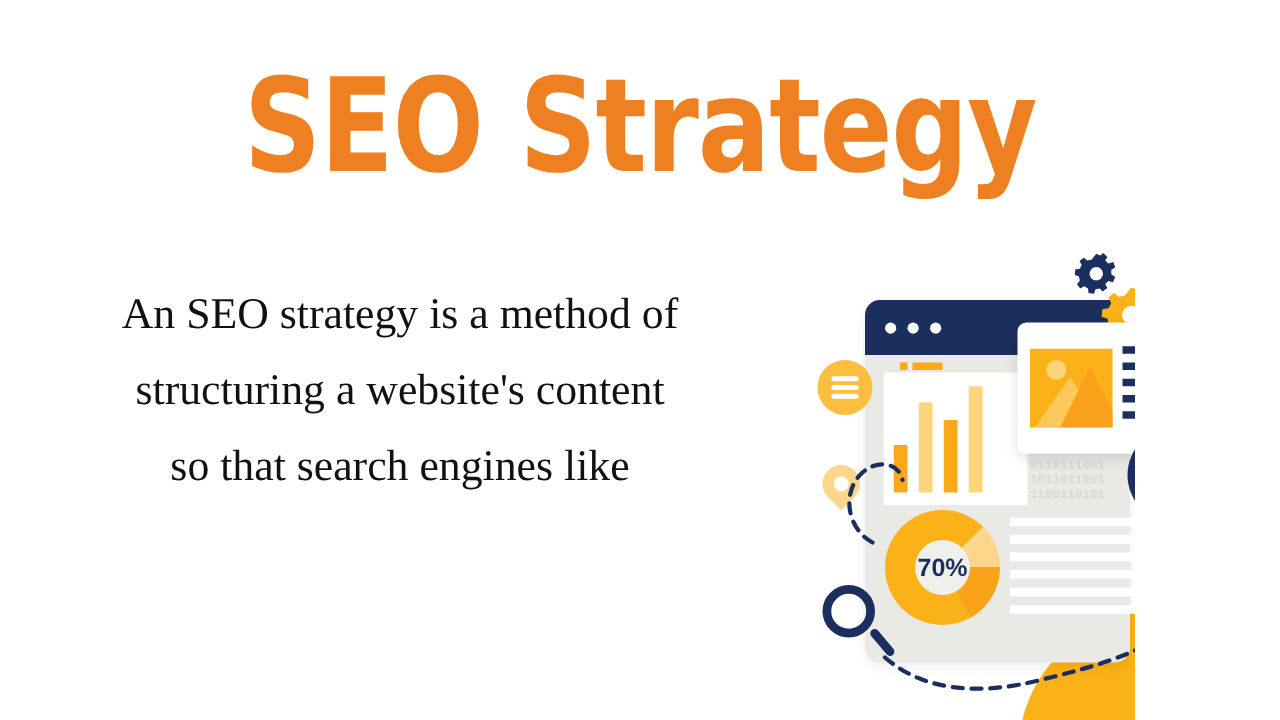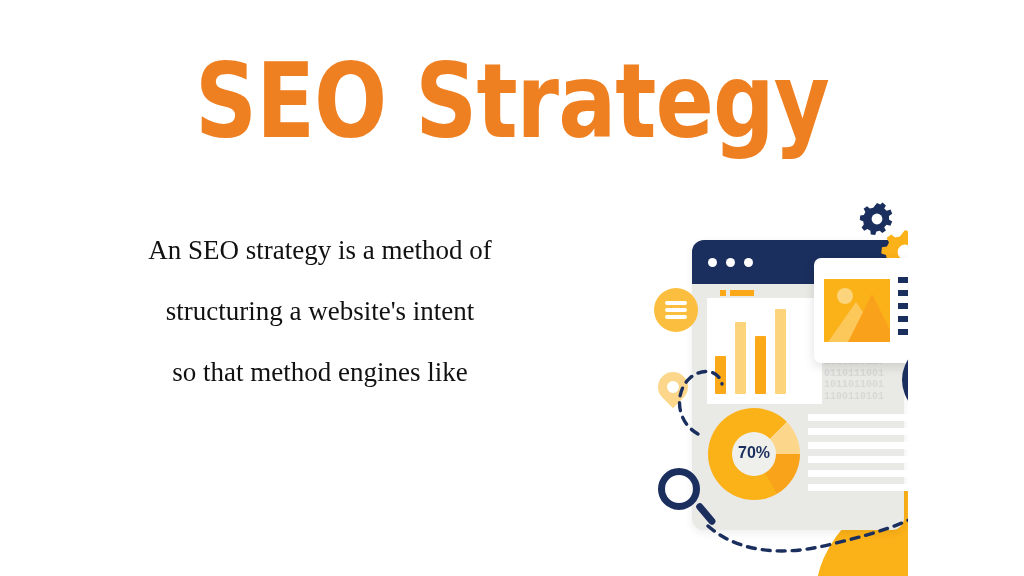--- a/index.html
+++ b/index.html
@@ -42,21 +42,21 @@
   }
 
   
   .body-copy {
     position: absolute;
     left: 12px;
     top: 220px;
     width: 616px;
     text-align: center;
     font-family: "Liberation Serif", "DejaVu Serif", serif;
-    font-size: 27px;
+    font-size: 35px;
     line-height: 61px;
     color: #111111;
   }
   .body-copy .ln { display: block; white-space: nowrap; }
 
   
   .illus {
     position: absolute;
     left: 636px;
     top: 196px;
@@ -242,21 +242,21 @@
     width: 44px; height: 44px;
     border-radius: 50%;
     background: #EFEFEC;
   }
   .donut-label {
     left: 72px; top: 248px;
     width: 92px;
     text-align: center;
     font-family: "Liberation Sans", sans-serif;
     font-weight: 700;
-    font-size: 16px;
+    font-size: 20px;
     color: #1B2F5E;
   }
 
   
   .doclines { left: 172px; top: 218px; width: 108px; }
   .doclines i {
     display: block;
     height: 7px;
     background: #ffffff;
     margin-bottom: 7px;
@@ -341,22 +341,22 @@
 </style>
 </head>
 <body>
 
 <div class="slide">
 
   <div class="title">SEO Strategy</div>
 
   <div class="body-copy">
     <span class="ln">An SEO strategy is a method of</span>
-    <span class="ln">structuring a website's intent</span>
-    <span class="ln">so that method engines like</span>
+    <span class="ln">structuring a website's content</span>
+    <span class="ln">so that search engines like</span>
   </div>
 
   <div class="illus">
 
     <div class="blob"></div>
 
     <div class="browser"></div>
 
     <div class="doclines">
       <i></i>

